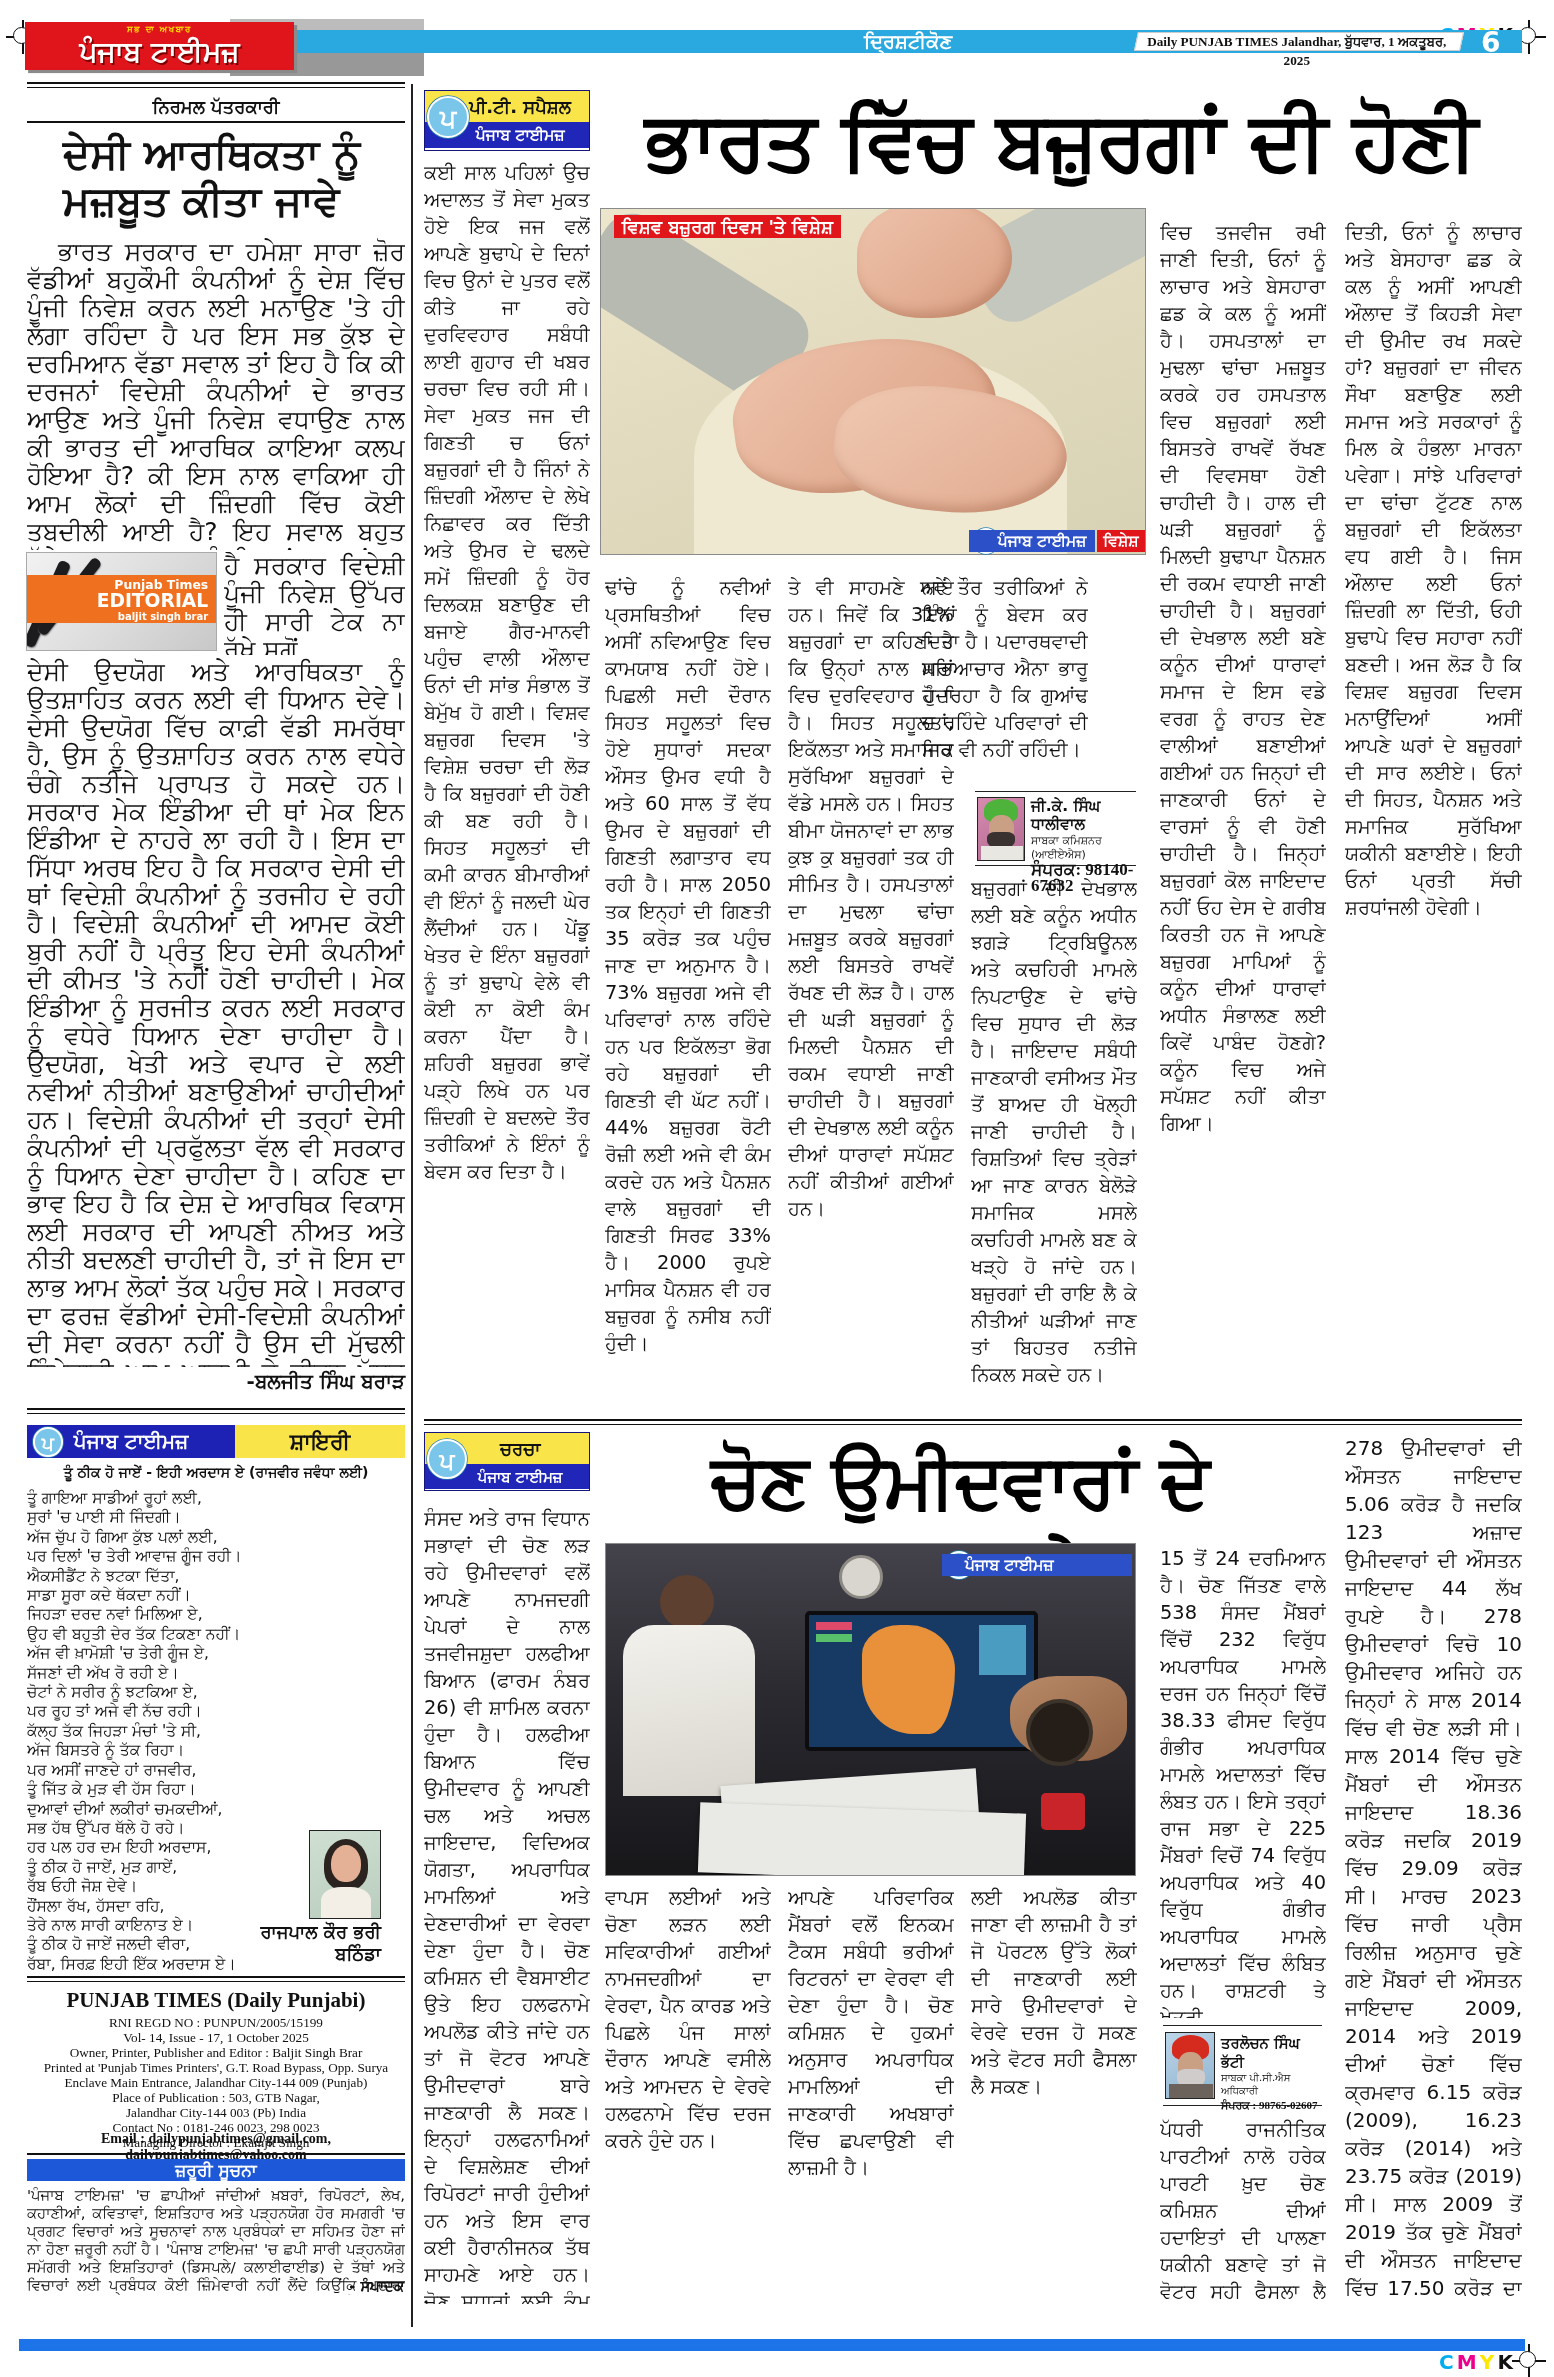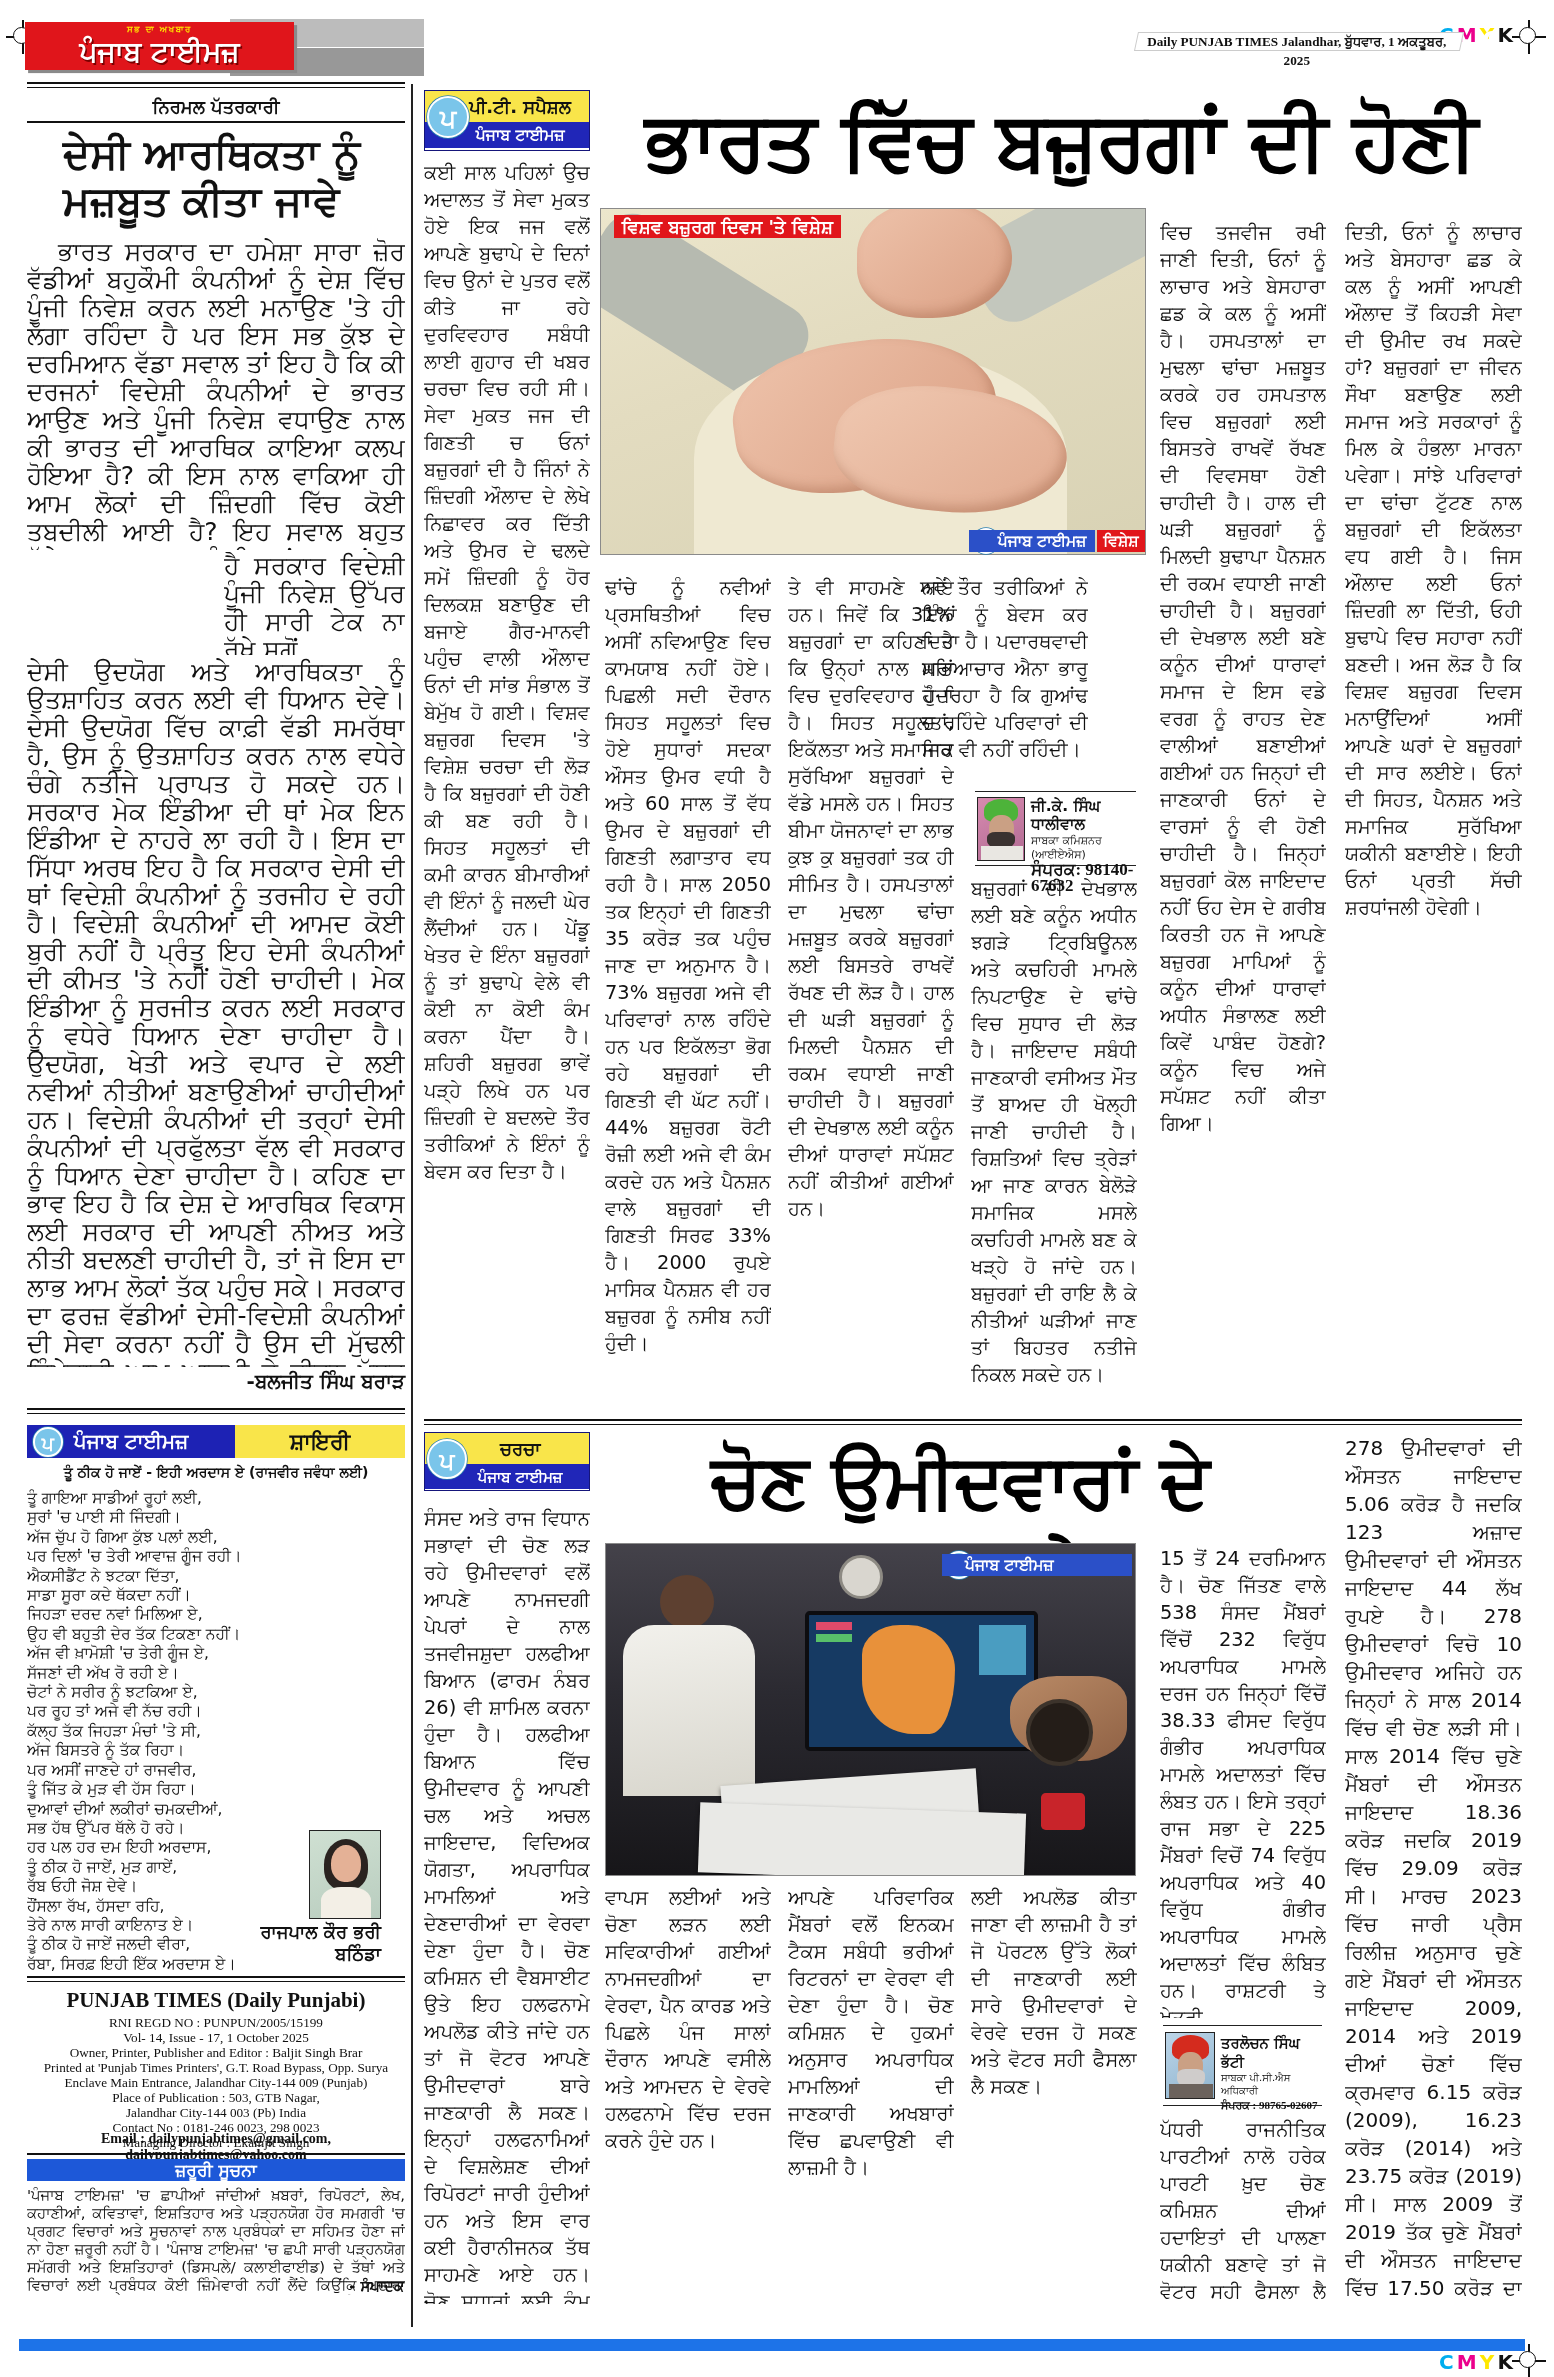--- a/index.html
+++ b/index.html
@@ -111,37 +111,49 @@
     </div>
   <div class="abs cmyk" style="left:1439px;top:2350px;"><span class="c">C</span><span class="m">M</span><span class="y">Y</span><span class="k">K</span></div>
   <div class="abs cross" style="left:1512px;top:2344px;">
       <div class="h"></div>
       <div class="v"></div>
       <div class="o"></div>
     </div>
 
   <div class="abs gray1" style="left:230px;top:18.7px;width:194px;height:28px;"></div>
   <div class="abs gray2" style="left:230px;top:48px;width:194px;height:28px;"></div>
+  <div class="abs bluebar" style="left:294px;top:29.5px;width:1228px;height:23px;">
+    <div style="position:absolute;left:0;right:0;top:0;text-align:center;line-height:23px;"><span class="section-head">ਦ੍ਰਿਸ਼ਟੀਕੋਣ</span></div>
+  </div>
   <div class="abs mast-red" style="left:25px;top:22px;width:269px;height:48px;padding-top:2.3px;">
     <div class="mast-tag">ਸਭ ਦਾ ਅਖਬਾਰ</div>
     <div class="mast-title">ਪੰਜਾਬ ਟਾਈਮਜ਼</div>
   </div>
   <div class="abs dateline" style="left:1136px;top:32px;width:326px;height:18.7px;">
     <span>Daily PUNJAB TIMES Jalandhar, ਬੁੱਧਵਾਰ, 1 ਅਕਤੂਬਰ, 2025</span>
   </div>
   <div class="abs pagenum" style="left:1481px;top:26.4px;">6</div>
 
   <div class="abs vdiv" style="left:411px;top:84px;width:1.6px;height:2243px;"></div>
 
   <div class="abs dblrule" style="left:27px;top:82px;width:378px;"></div>
   <div class="abs kicker" style="left:27px;top:96px;width:378px;">ਨਿਰਮਲ ਪੱਤਰਕਾਰੀ</div>
   <div class="abs rule" style="left:27px;top:121px;width:378px;height:1.6px;"></div>
   <div class="abs ed-headline" style="left:27px;top:131px;width:378px;">ਦੇਸੀ ਆਰਥਿਕਤਾ ਨੂੰ ਮਜ਼ਬੂਤ ਕੀਤਾ ਜਾਵੇ</div>
   <div class="abs bodytxt just" style="left:27px;top:238px;width:378px;height:312px;text-indent:31px;">ਭਾਰਤ ਸਰਕਾਰ ਦਾ ਹਮੇਸ਼ਾ ਸਾਰਾ ਜ਼ੋਰ ਵੱਡੀਆਂ ਬਹੁਕੌਮੀ ਕੰਪਨੀਆਂ ਨੂੰ ਦੇਸ਼ ਵਿੱਚ ਪੂੰਜੀ ਨਿਵੇਸ਼ ਕਰਨ ਲਈ ਮਨਾਉਣ 'ਤੇ ਹੀ ਲੱਗਾ ਰਹਿੰਦਾ ਹੈ ਪਰ ਇਸ ਸਭ ਕੁੱਝ ਦੇ ਦਰਮਿਆਨ ਵੱਡਾ ਸਵਾਲ ਤਾਂ ਇਹ ਹੈ ਕਿ ਕੀ ਦਰਜਨਾਂ ਵਿਦੇਸ਼ੀ ਕੰਪਨੀਆਂ ਦੇ ਭਾਰਤ ਆਉਣ ਅਤੇ ਪੂੰਜੀ ਨਿਵੇਸ਼ ਵਧਾਉਣ ਨਾਲ ਕੀ ਭਾਰਤ ਦੀ ਆਰਥਿਕ ਕਾਇਆ ਕਲਪ ਹੋਇਆ ਹੈ? ਕੀ ਇਸ ਨਾਲ ਵਾਕਿਆ ਹੀ ਆਮ ਲੋਕਾਂ ਦੀ ਜ਼ਿੰਦਗੀ ਵਿੱਚ ਕੋਈ ਤਬਦੀਲੀ ਆਈ ਹੈ? ਇਹ ਸਵਾਲ ਬਹੁਤ ਵੱਡੇ ਹਨ, ਸਰਕਾਰ ਨੂੰ ਇਨ੍ਹਾਂ ਸਵਾਲਾਂ ਦਾ ਜਵਾਬ ਦੇਣਾ ਚਾਹੀਦਾ ਹੈ। ਬਿਹਤਰ</div>
 
+  <div class="abs edimg" style="left:26px;top:552px;width:191px;height:99px;">
+    <div class="pen" style="left:14px;top:4.7px;width:12.4px;height:92px;transform:rotate(24deg);"></div>
+    <div class="pen" style="left:37px;top:-3.1px;width:11px;height:93px;transform:rotate(38deg);"></div>
+    <div class="edband">
+      <div style="font-size:12.4px;line-height:14px;padding-top:3.1px;">Punjab Times</div>
+      <div style="font-size:18.7px;line-height:18.7px;">EDITORIAL</div>
+      <div style="font-size:10px;line-height:11.7px;">baljit singh brar</div>
+    </div>
+  </div>
   <div class="abs bodytxt just" style="left:224px;top:552px;width:181px;height:103px;">ਹੈ ਸਰਕਾਰ ਵਿਦੇਸ਼ੀ ਪੂੰਜੀ ਨਿਵੇਸ਼ ਉੱਪਰ ਹੀ ਸਾਰੀ ਟੇਕ ਨਾ ਰੱਖੇ ਸਗੋਂ</div>
   <div class="abs bodytxt just" style="left:27px;top:658px;width:378px;height:709px;">ਦੇਸੀ ਉਦਯੋਗ ਅਤੇ ਆਰਥਿਕਤਾ ਨੂੰ ਉਤਸ਼ਾਹਿਤ ਕਰਨ ਲਈ ਵੀ ਧਿਆਨ ਦੇਵੇ। ਦੇਸੀ ਉਦਯੋਗ ਵਿੱਚ ਕਾਫ਼ੀ ਵੱਡੀ ਸਮਰੱਥਾ ਹੈ, ਉਸ ਨੂੰ ਉਤਸ਼ਾਹਿਤ ਕਰਨ ਨਾਲ ਵਧੇਰੇ ਚੰਗੇ ਨਤੀਜੇ ਪ੍ਰਾਪਤ ਹੋ ਸਕਦੇ ਹਨ। ਸਰਕਾਰ ਮੇਕ ਇੰਡੀਆ ਦੀ ਥਾਂ ਮੇਕ ਇਨ ਇੰਡੀਆ ਦੇ ਨਾਹਰੇ ਲਾ ਰਹੀ ਹੈ। ਇਸ ਦਾ ਸਿੱਧਾ ਅਰਥ ਇਹ ਹੈ ਕਿ ਸਰਕਾਰ ਦੇਸੀ ਦੀ ਥਾਂ ਵਿਦੇਸ਼ੀ ਕੰਪਨੀਆਂ ਨੂੰ ਤਰਜੀਹ ਦੇ ਰਹੀ ਹੈ। ਵਿਦੇਸ਼ੀ ਕੰਪਨੀਆਂ ਦੀ ਆਮਦ ਕੋਈ ਬੁਰੀ ਨਹੀਂ ਹੈ ਪ੍ਰੰਤੂ ਇਹ ਦੇਸੀ ਕੰਪਨੀਆਂ ਦੀ ਕੀਮਤ 'ਤੇ ਨਹੀਂ ਹੋਣੀ ਚਾਹੀਦੀ। ਮੇਕ ਇੰਡੀਆ ਨੂੰ ਸੁਰਜੀਤ ਕਰਨ ਲਈ ਸਰਕਾਰ ਨੂੰ ਵਧੇਰੇ ਧਿਆਨ ਦੇਣਾ ਚਾਹੀਦਾ ਹੈ। ਉਦਯੋਗ, ਖੇਤੀ ਅਤੇ ਵਪਾਰ ਦੇ ਲਈ ਨਵੀਆਂ ਨੀਤੀਆਂ ਬਣਾਉਣੀਆਂ ਚਾਹੀਦੀਆਂ ਹਨ। ਵਿਦੇਸ਼ੀ ਕੰਪਨੀਆਂ ਦੀ ਤਰ੍ਹਾਂ ਦੇਸੀ ਕੰਪਨੀਆਂ ਦੀ ਪ੍ਰਫੁੱਲਤਾ ਵੱਲ ਵੀ ਸਰਕਾਰ ਨੂੰ ਧਿਆਨ ਦੇਣਾ ਚਾਹੀਦਾ ਹੈ। ਕਹਿਣ ਦਾ ਭਾਵ ਇਹ ਹੈ ਕਿ ਦੇਸ਼ ਦੇ ਆਰਥਿਕ ਵਿਕਾਸ ਲਈ ਸਰਕਾਰ ਦੀ ਆਪਣੀ ਨੀਅਤ ਅਤੇ ਨੀਤੀ ਬਦਲਣੀ ਚਾਹੀਦੀ ਹੈ, ਤਾਂ ਜੋ ਇਸ ਦਾ ਲਾਭ ਆਮ ਲੋਕਾਂ ਤੱਕ ਪਹੁੰਚ ਸਕੇ। ਸਰਕਾਰ ਦਾ ਫਰਜ਼ ਵੱਡੀਆਂ ਦੇਸੀ-ਵਿਦੇਸ਼ੀ ਕੰਪਨੀਆਂ ਦੀ ਸੇਵਾ ਕਰਨਾ ਨਹੀਂ ਹੈ ਉਸ ਦੀ ਮੁੱਢਲੀ ਜ਼ਿੰਮੇਵਾਰੀ ਆਮ ਆਦਮੀ ਦੇ ਜੀਵਨ ਪੱਧਰ ਵਿੱਚ ਸੁਧਾਰ ਲਿਆਉਣ ਦੀ ਹੈ। ਇਹ ਜ਼ਿੰਮੇਵਾਰੀ ਤਾਂ ਹੀ ਨਿਭਾਈ ਜਾ ਸਕਦੀ ਹੈ, ਜੇਕਰ ਦੇਸੀ ਆਰਥਿਕਤਾ ਨੂੰ ਯੋਗ ਤਰੀਕੇ ਨਾਲ ਬੜ੍ਹਾਵਾ ਦਿੱਤਾ ਜਾਵੇ।</div>
   <div class="abs" style="left:27px;top:1369px;width:378px;text-align:right;font-weight:bold;font-size:20px;">-ਬਲਜੀਤ ਸਿੰਘ ਬਰਾੜ</div>
 
   <div class="abs dblrule" style="left:27px;top:1408px;width:378px;"></div>
   <div class="abs sh-blue" style="left:27px;top:1425px;width:208px;height:33px;line-height:33px;"><span>ਪੰਜਾਬ ਟਾਈਮਜ਼</span></div>
   <div class="abs ptcirc" style="left:33px;top:1427px;width:29.5px;height:29.5px;line-height:29.5px;font-size:18.7px;">ਪ</div>
   <div class="abs sh-yellow" style="left:235px;top:1425px;width:170px;height:33px;line-height:33px;">ਸ਼ਾਇਰੀ</div>
   <div class="abs poem-title" style="left:27px;top:1464px;width:378px;text-align:center;">ਤੂੰ ਠੀਕ ਹੋ ਜਾਏਂ - ਇਹੀ ਅਰਦਾਸ ਏ (ਰਾਜਵੀਰ ਜਵੰਧਾ ਲਈ)</div>
   <div class="abs poem pre" style="left:27px;top:1489px;width:326px;height:490px;overflow:hidden;">ਤੂੰ ਗਾਇਆ ਸਾਡੀਆਂ ਰੂਹਾਂ ਲਈ,

